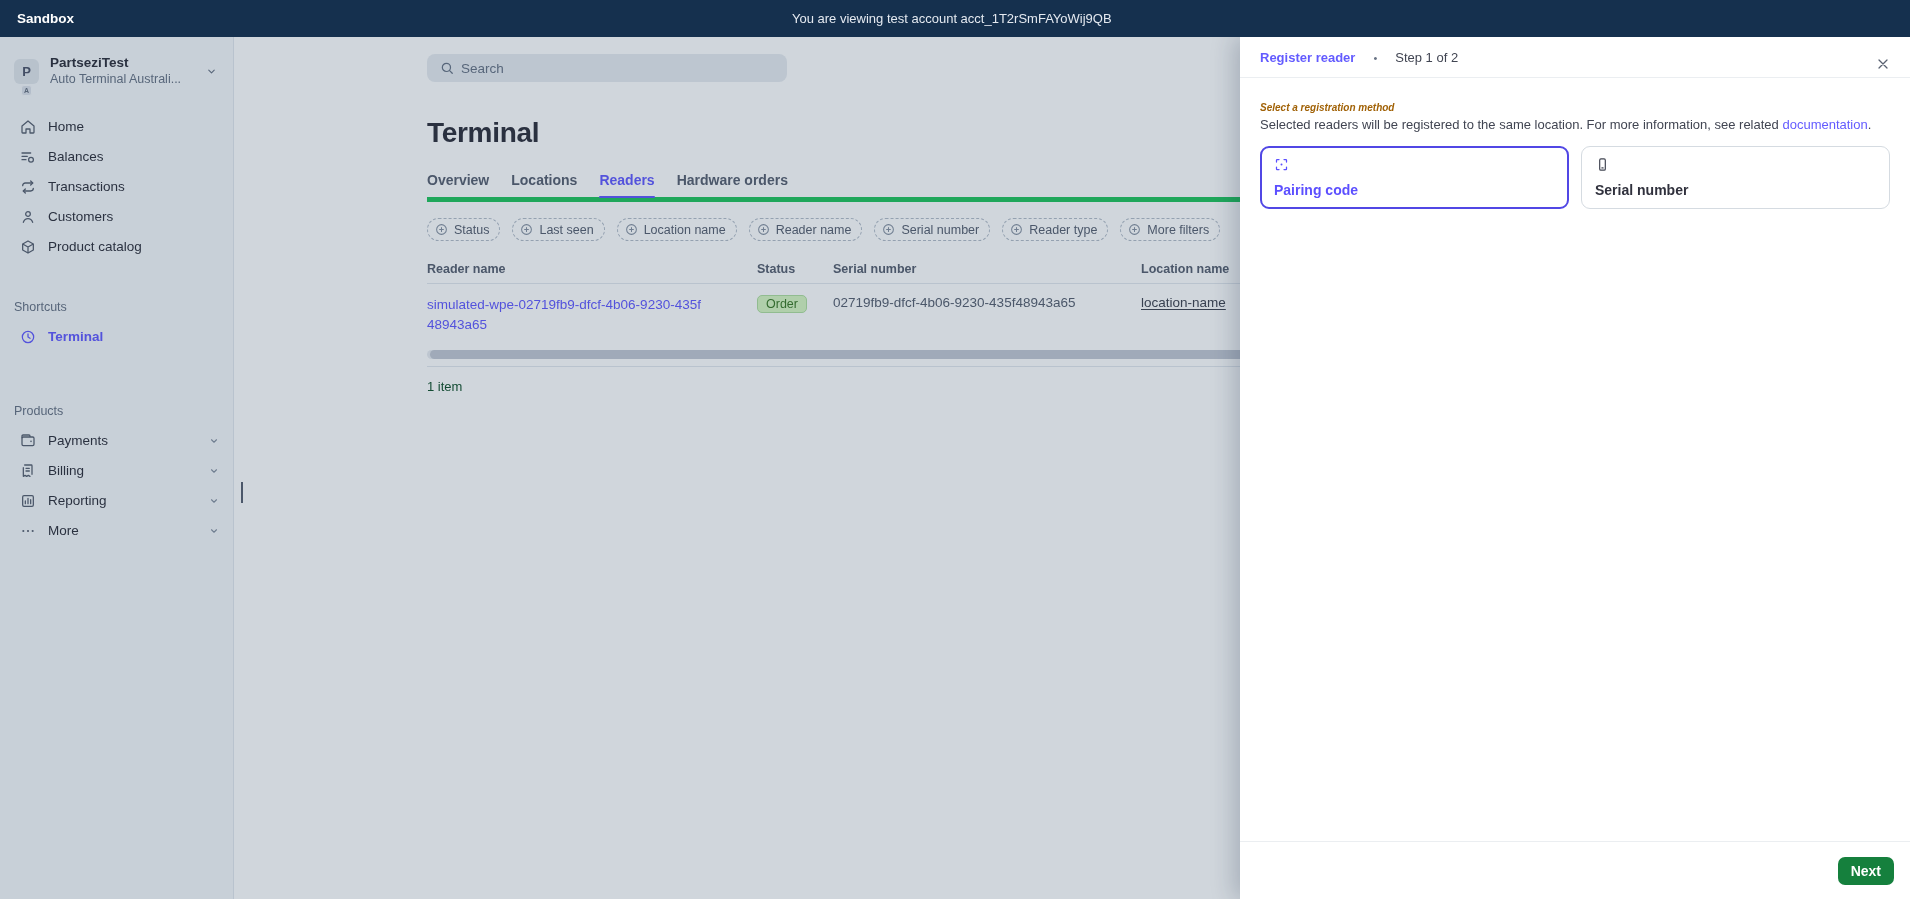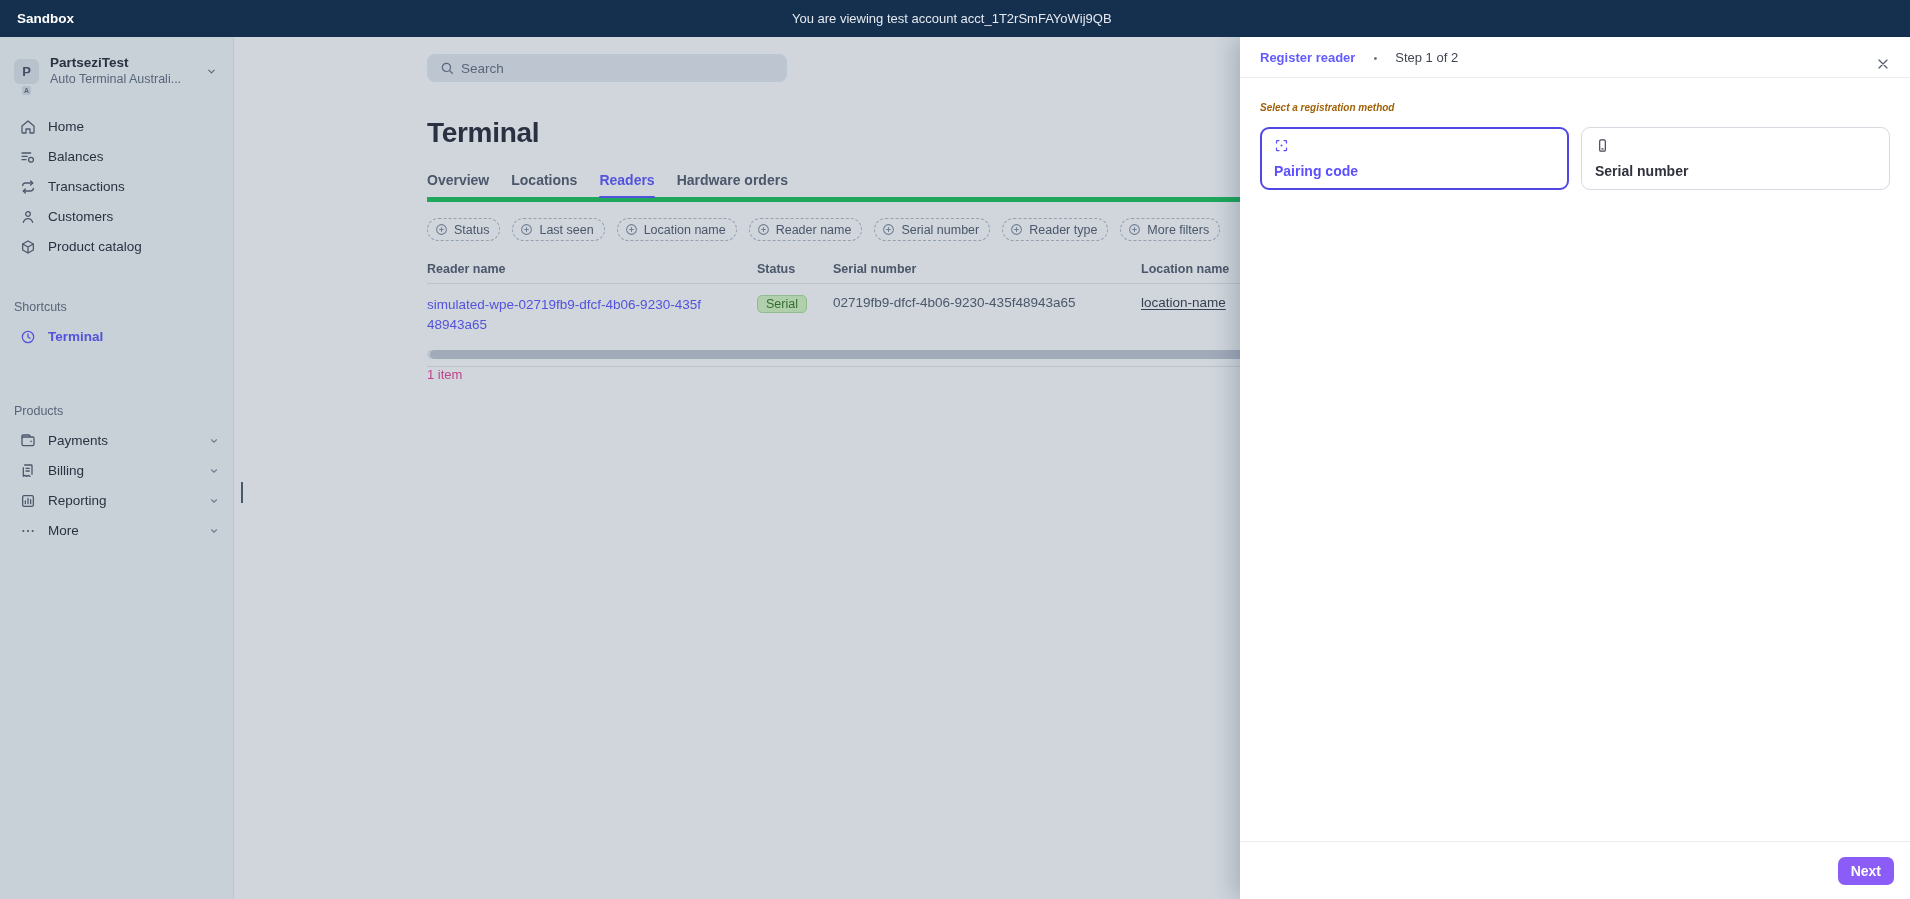--- a/index.html
+++ b/index.html
@@ -53,21 +53,21 @@
   .thead { border-bottom:1px solid #e3e8ee; padding:6px 0 7px; }
   .th { font-size:12.5px; font-weight:600; color:#596171; }
   .trow { padding:11px 0 12px; align-items:start; }
   .td { font-size:13.5px; color:#596171; }
   .td.link { color:#635bff; max-width:276px; word-break:break-all; line-height:1.5; cursor:pointer; }
   .badge-online { display:inline-block; font-size:12.5px; padding:1px 8px; border-radius:5px; background:#d7f7c2; border:1px solid #b1dfa0; color:#3d7a28; }
   .td .loc { color:#414552; text-decoration:underline; text-underline-offset:2px; cursor:pointer; }
   .hscroll { height:9px; background:#e9ecf1; border-radius:5px; position:relative; margin-top:2px; }
   .hscroll .thumb { position:absolute; left:3px; top:0; height:9px; width:98%; background:#c3c9d4; border-radius:5px; }
   .table-bottom { border-bottom:1px solid #e3e8ee; height:8px; }
-  .count { margin-top:0; font-size:13px; color:#ec4899; }
+  .count { margin-top:12px; font-size:13px; color:#14532d; }
   .text-caret { position:absolute; left:7px; top:445px; width:1.5px; height:21px; background:#596171; }
 
   
   .overlay { position:absolute; inset:0; background:rgba(21,48,78,0.2); z-index:50; }
 
   
   .drawer { position:absolute; top:37px; right:0; width:670px; bottom:0; background:#fff; z-index:100; box-shadow:-6px 0 22px rgba(16,36,64,0.22); display:flex; flex-direction:column; }
   .d-head { padding:13px 20px 12px; border-bottom:1px solid #ebeef1; position:relative; }
   .d-crumb { display:flex; align-items:center; gap:18px; font-size:13px; }
   .d-crumb .bc { color:#635bff; font-weight:600; cursor:pointer; }
@@ -83,21 +83,21 @@
   .mcard { flex:1; height:63px; border:1px solid #d5dbe1; border-radius:9px; background:#fff; padding:10px 13px; text-align:left; cursor:pointer; font-family:inherit; display:flex; flex-direction:column; justify-content:space-between; }
   .mcard .mico { color:#414552; height:16px; display:flex; }
   .mcard .mlabel { font-size:14px; font-weight:600; color:#30313d; }
   .mcard.selected { border:2px solid #5147e5; padding:9px 12px; }
   .mcard.selected .mico, .mcard.selected .mlabel { color:#5c4fff; }
   .pair-sec { margin-top:25px; }
   .pair-desc { margin-top:3px; font-size:13px; color:#414552; }
   .pair-input { margin-top:9px; width:100%; height:29px; border:1px solid #cfd6dd; border-radius:7px; box-shadow:0 1px 1px rgba(0,0,0,0.04); padding:0 10px; font-size:13.5px; color:#30313d; font-family:inherit; outline:none; }
   .pair-input::placeholder { color:#99a2ad; }
   .d-foot { border-top:1px solid #ebeef1; height:58px; display:flex; align-items:center; justify-content:flex-end; padding:0 16px; }
-  .next-btn { background:#8b5cf6; border:none; color:#fff; font-size:14px; font-weight:600; padding:6px 13px; border-radius:7px; cursor:pointer; font-family:inherit; }
+  .next-btn { background:#15803d; border:none; color:#fff; font-size:14px; font-weight:600; padding:6px 13px; border-radius:7px; cursor:pointer; font-family:inherit; }
 
   svg { display:block; }
 </style>
 </head>
 <body>
 
 <div class="topbar">
   <span class="mode">Sandbox</span>
   <span class="notice">You are viewing test account acct_1T2rSmFAYoWij9QB</span>
 </div>
@@ -331,21 +331,21 @@
 
     <div class="rtable">
       <div class="thead">
         <div class="th">Reader name</div>
         <div class="th">Status</div>
         <div class="th">Serial number</div>
         <div class="th">Location name</div>
       </div>
       <div class="trow">
         <div class="td link">simulated-wpe-02719fb9-dfcf-4b06-9230-435f48943a65</div>
-        <div class="td"><span class="badge-online">Serial</span></div>
+        <div class="td"><span class="badge-online">Order</span></div>
         <div class="td">02719fb9-dfcf-4b06-9230-435f48943a65</div>
         <div class="td"><span class="loc">location-name</span></div>
       </div>
       <div class="hscroll">
           <div class="thumb"></div>
         </div>
       <div class="table-bottom"></div>
       <div class="count">1 item</div>
     </div>
   </main>
@@ -364,20 +364,21 @@
         <span>
           <svg width="16" height="16" viewBox="0 0 24 24" fill="none" stroke="currentColor" stroke-width="1.9" stroke-linecap="round">
             <path d="M6 6l12 12M18 6L6 18"></path>
           </svg>
         </span>
       </button>
   </div>
 
   <div class="d-body">
     <div class="sec-h">Select a registration method</div>
+    <div class="sec-p"><span>Selected readers will be registered to the same location. For more information, see related </span><a>documentation</a><span>.</span></div>
 
     <div class="method-cards">
       <button class="mcard selected">
         <span class="mico">
             <svg width="15" height="15" viewBox="0 0 24 24" fill="none" stroke="currentColor" stroke-width="2" stroke-linecap="round">
               <path d="M4 8V5a1 1 0 0 1 1-1h3M16 4h3a1 1 0 0 1 1 1v3M20 16v3a1 1 0 0 1-1 1h-3M8 20H5a1 1 0 0 1-1-1v-3"></path>
               <circle cx="12" cy="12" r="1.6" fill="currentColor" stroke="none"></circle>
             </svg>
           </span>
         <span class="mlabel">Pairing code</span>

